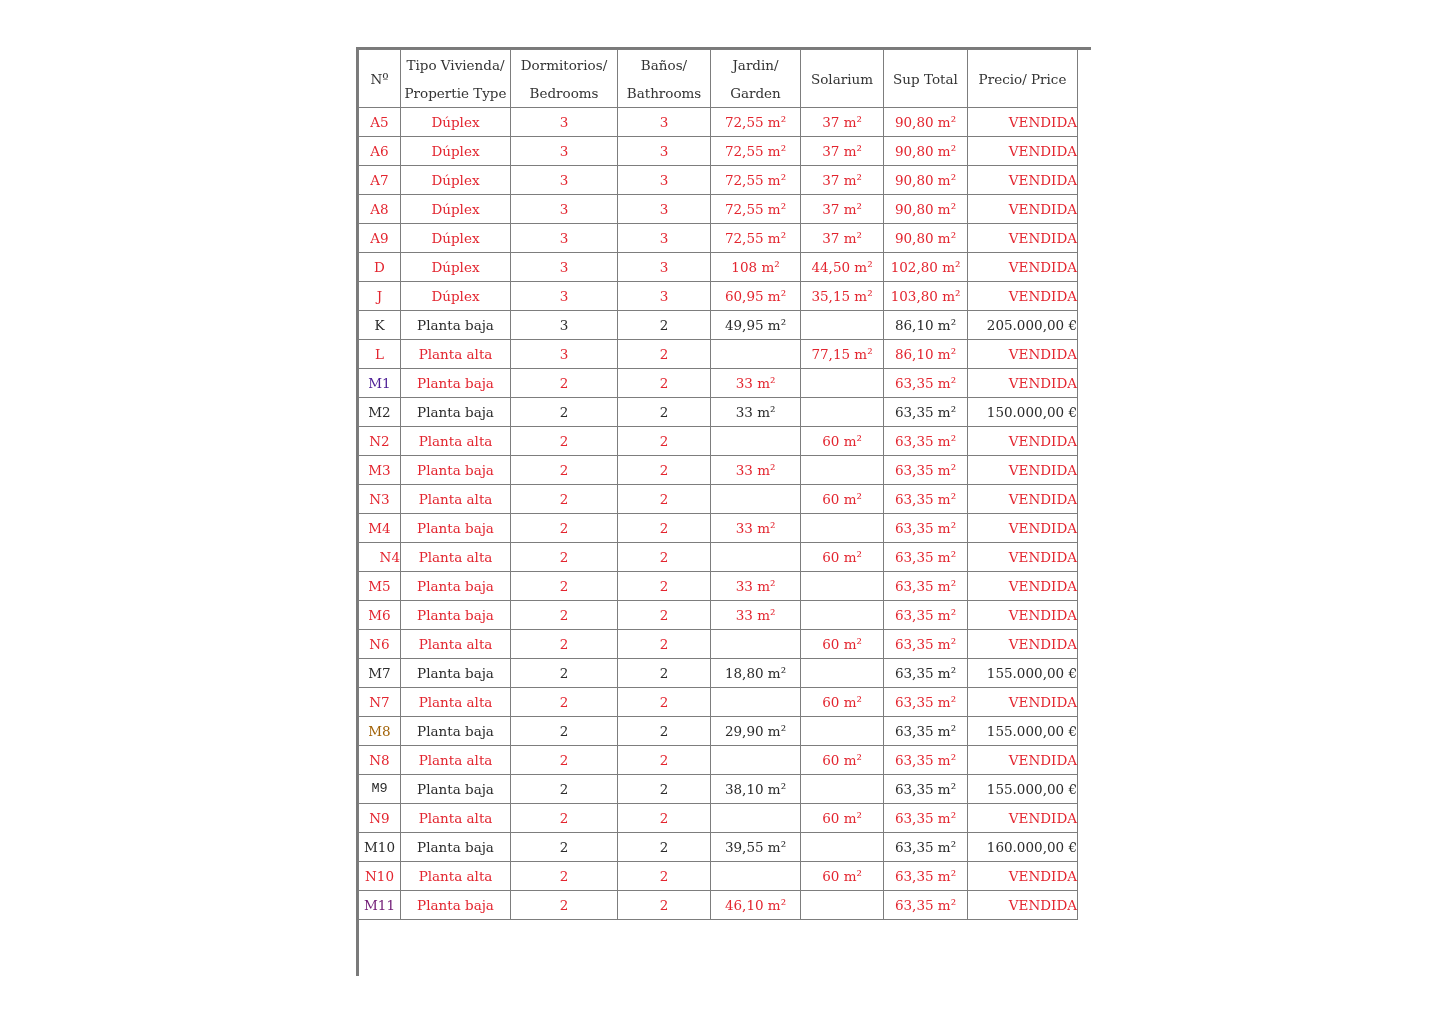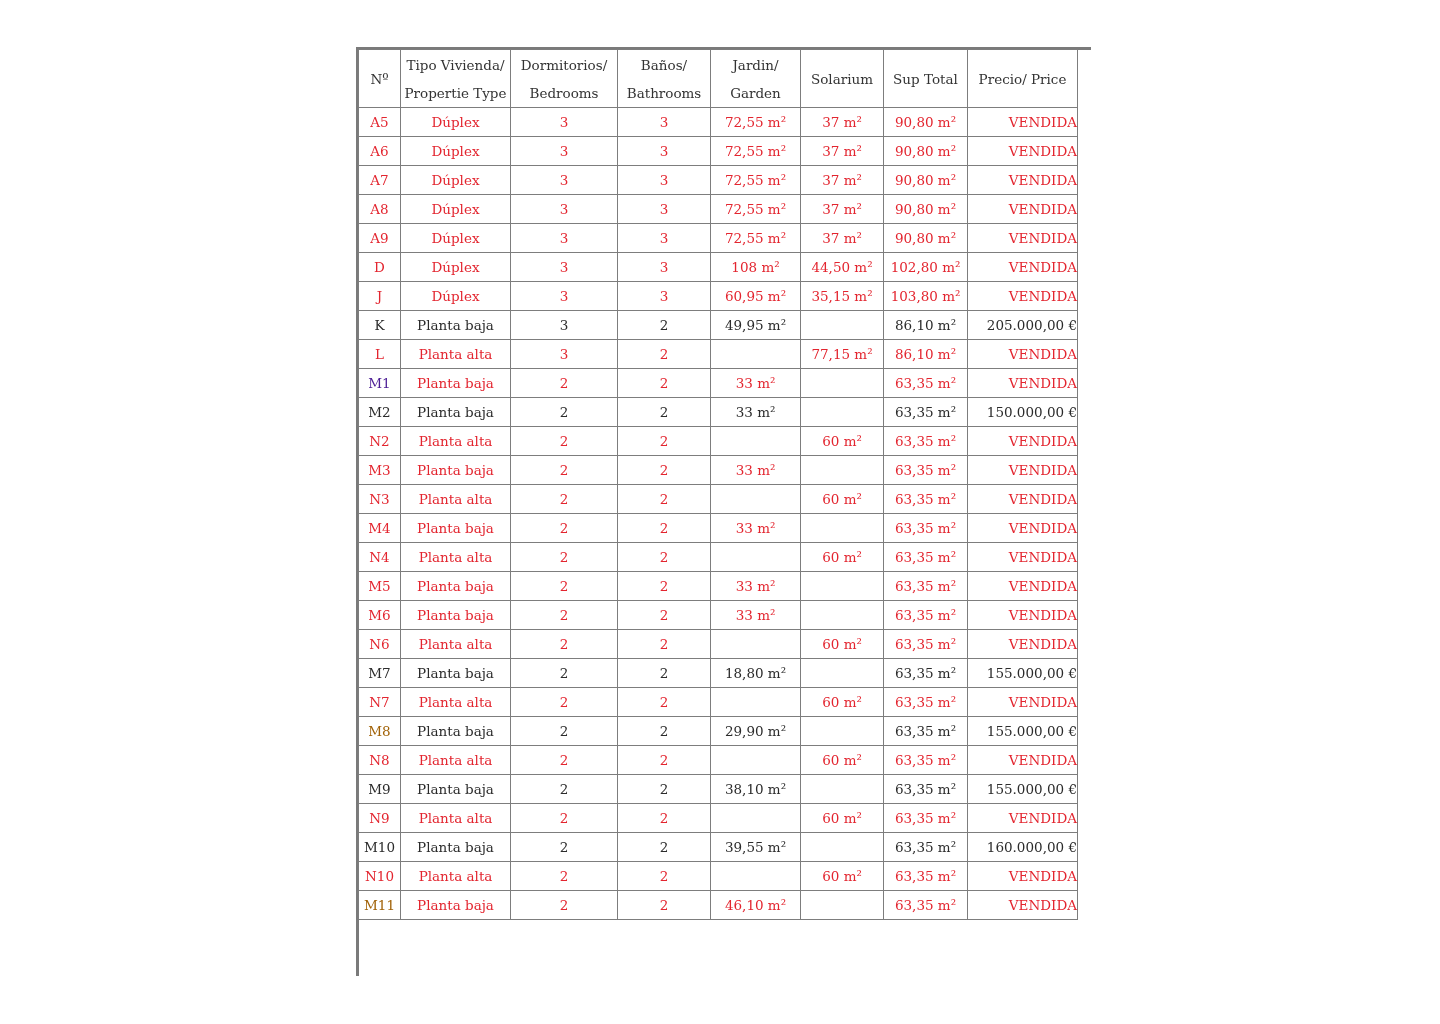--- a/index.html
+++ b/index.html
@@ -281,21 +281,21 @@
           <td style="color: rgb(227, 37, 47);">M4</td>
           <td style="color: rgb(227, 37, 47);">Planta baja</td>
           <td style="color: rgb(227, 37, 47);">2</td>
           <td style="color: rgb(227, 37, 47);">2</td>
           <td style="color: rgb(227, 37, 47);">33 m²</td>
           <td style="color: rgb(227, 37, 47);"></td>
           <td style="color: rgb(227, 37, 47);">63,35 m²</td>
           <td class="price" style="color: rgb(227, 37, 47);">VENDIDA</td>
         </tr>
         <tr class="sold">
-          <td style="color: rgb(227, 37, 47);">N4</td>
+          <td style="color: rgb(227, 37, 47); text-align: right;">N4</td>
           <td style="color: rgb(227, 37, 47);">Planta alta</td>
           <td style="color: rgb(227, 37, 47);">2</td>
           <td style="color: rgb(227, 37, 47);">2</td>
           <td style="color: rgb(227, 37, 47);"></td>
           <td style="color: rgb(227, 37, 47);">60 m²</td>
           <td style="color: rgb(227, 37, 47);">63,35 m²</td>
           <td class="price" style="color: rgb(227, 37, 47);">VENDIDA</td>
         </tr>
         <tr class="sold">
           <td style="color: rgb(227, 37, 47);">M5</td>
@@ -361,21 +361,21 @@
           <td style="color: rgb(227, 37, 47);">N8</td>
           <td style="color: rgb(227, 37, 47);">Planta alta</td>
           <td style="color: rgb(227, 37, 47);">2</td>
           <td style="color: rgb(227, 37, 47);">2</td>
           <td style="color: rgb(227, 37, 47);"></td>
           <td style="color: rgb(227, 37, 47);">60 m²</td>
           <td style="color: rgb(227, 37, 47);">63,35 m²</td>
           <td class="price" style="color: rgb(227, 37, 47);">VENDIDA</td>
         </tr>
         <tr class="available">
-          <td style="color: rgb(43, 43, 43);">M9</td>
+          <td style="color: rgb(43, 43, 43); font-family: Liberation Mono, monospace;">M9</td>
           <td style="color: rgb(43, 43, 43);">Planta baja</td>
           <td style="color: rgb(43, 43, 43);">2</td>
           <td style="color: rgb(43, 43, 43);">2</td>
           <td style="color: rgb(43, 43, 43);">38,10 m²</td>
           <td style="color: rgb(43, 43, 43);"></td>
           <td style="color: rgb(43, 43, 43);">63,35 m²</td>
           <td class="price" style="color: rgb(43, 43, 43);">155.000,00 €</td>
         </tr>
         <tr class="sold">
           <td style="color: rgb(227, 37, 47);">N9</td>
@@ -401,21 +401,21 @@
           <td style="color: rgb(227, 37, 47);">N10</td>
           <td style="color: rgb(227, 37, 47);">Planta alta</td>
           <td style="color: rgb(227, 37, 47);">2</td>
           <td style="color: rgb(227, 37, 47);">2</td>
           <td style="color: rgb(227, 37, 47);"></td>
           <td style="color: rgb(227, 37, 47);">60 m²</td>
           <td style="color: rgb(227, 37, 47);">63,35 m²</td>
           <td class="price" style="color: rgb(227, 37, 47);">VENDIDA</td>
         </tr>
         <tr class="sold">
-          <td style="color: #a16207;">M11</td>
+          <td style="color: #701a75;">M11</td>
           <td style="color: rgb(227, 37, 47);">Planta baja</td>
           <td style="color: rgb(227, 37, 47);">2</td>
           <td style="color: rgb(227, 37, 47);">2</td>
           <td style="color: rgb(227, 37, 47);">46,10 m²</td>
           <td style="color: rgb(227, 37, 47);"></td>
           <td style="color: rgb(227, 37, 47);">63,35 m²</td>
           <td class="price" style="color: rgb(227, 37, 47);">VENDIDA</td>
         </tr>
       </tbody>
   </table>

